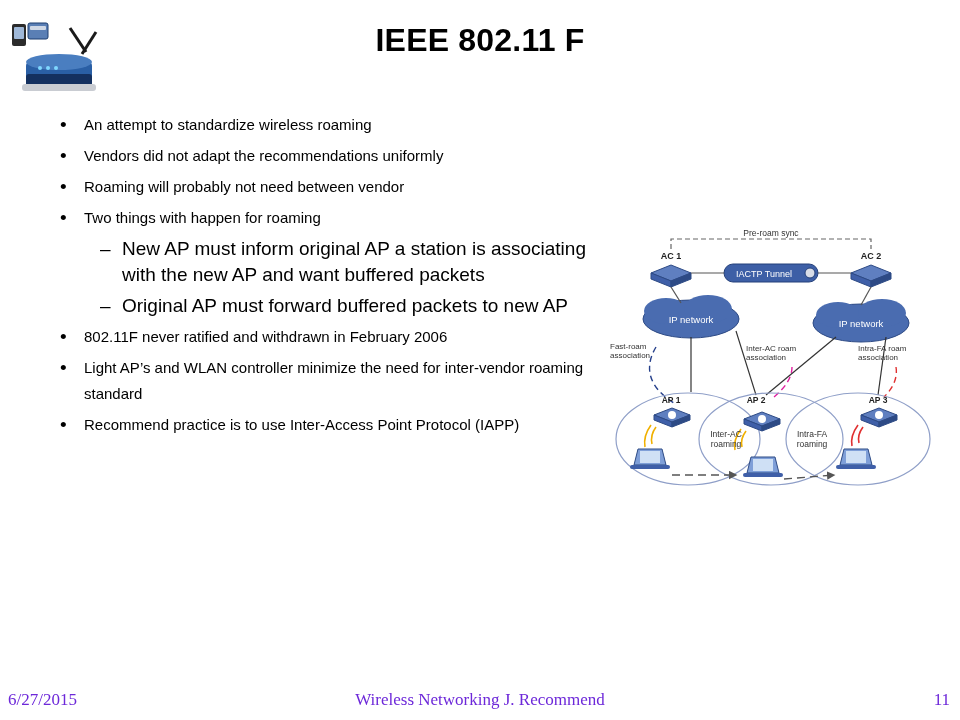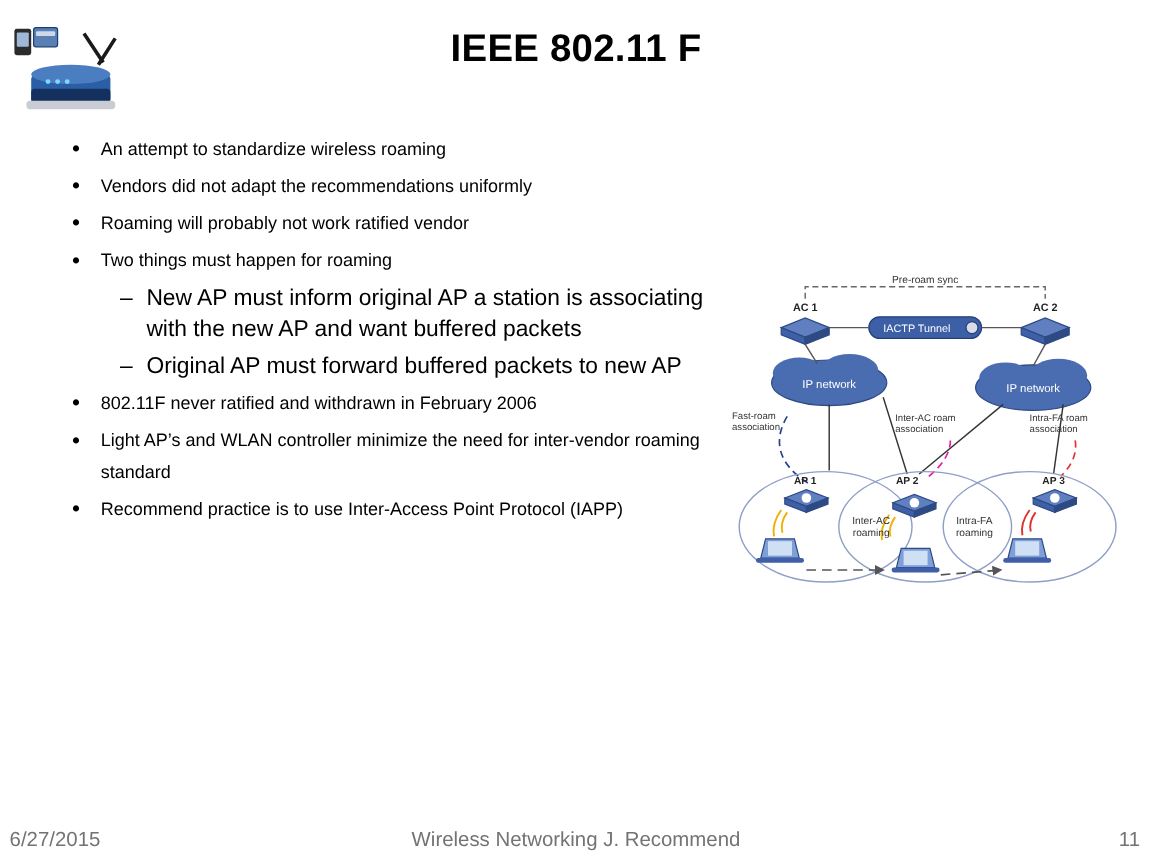--- a/index.html
+++ b/index.html
@@ -75,21 +75,22 @@
     width: 350px; height: 280px;
   }
 
   
   .footer {
     position: absolute;
     left: 0; bottom: 8px;
     width: 960px;
     height: 22px;
     font-size: 17px;
-    color: #737373;
+    color: #6d28d9;
+    font-family: Liberation Serif, serif;
   }
   .footer .f-left {
     position: absolute; left: 8px; top: 0;
   }
   .footer .f-center {
     position: absolute; left: 0; top: 0; width: 960px;
     text-align: center;
   }
   .footer .f-right {
     position: absolute; right: 10px; top: 0;
@@ -128,25 +129,25 @@
     <div class="b-row">
       <span class="b-mark">•</span>
       <span class="b-text">An attempt to standardize wireless roaming</span>
     </div>
     <div class="b-row">
       <span class="b-mark">•</span>
       <span class="b-text">Vendors did not  adapt the recommendations uniformly</span>
     </div>
     <div class="b-row">
       <span class="b-mark">•</span>
-      <span class="b-text">Roaming will probably not work ratified vendor</span>
-    </div>
-    <div class="b-row">
-      <span class="b-mark">•</span>
-      <span class="b-text">Two things must happen for roaming</span>
+      <span class="b-text">Roaming will probably not need between vendor</span>
+    </div>
+    <div class="b-row">
+      <span class="b-mark">•</span>
+      <span class="b-text">Two things with happen for roaming</span>
     </div>
     <div class="b-row lvl2">
       <span class="b-mark">–</span>
       <span class="b-text">New AP must inform original AP a station is associating with the new AP and want buffered packets</span>
     </div>
     <div class="b-row lvl2">
       <span class="b-mark">–</span>
       <span class="b-text">Original AP must forward buffered packets to new AP</span>
     </div>
     <div class="b-row">

